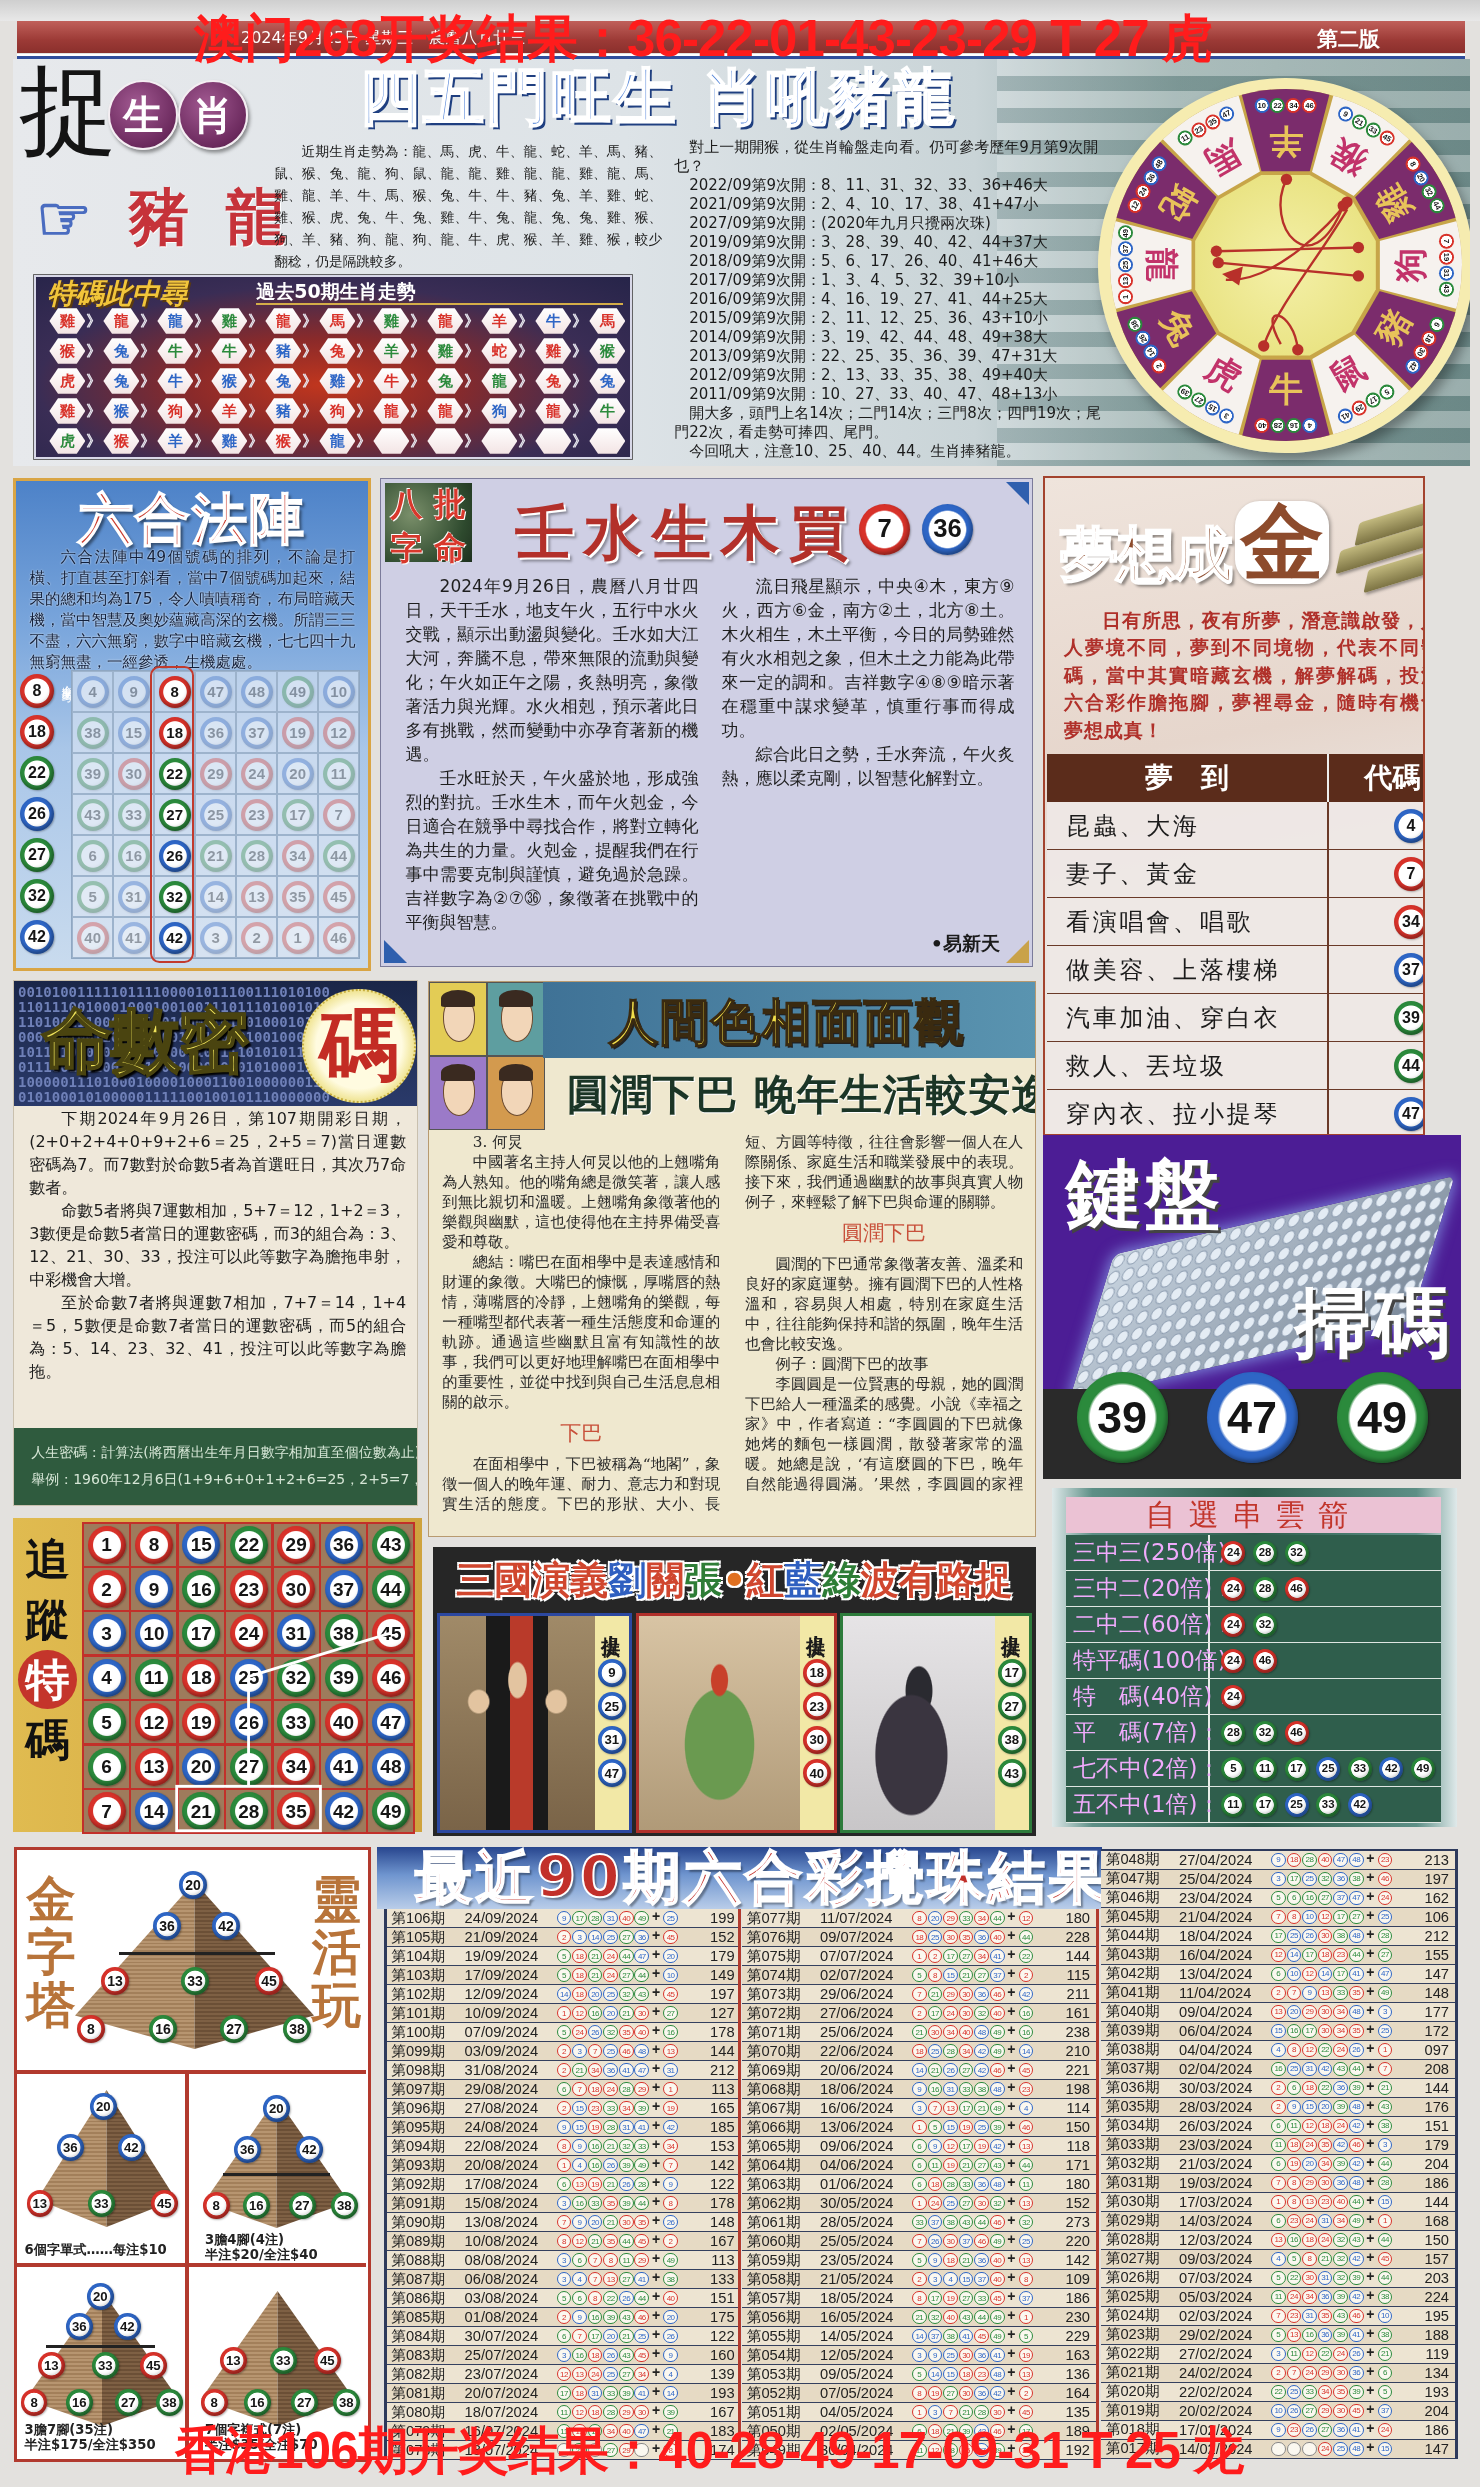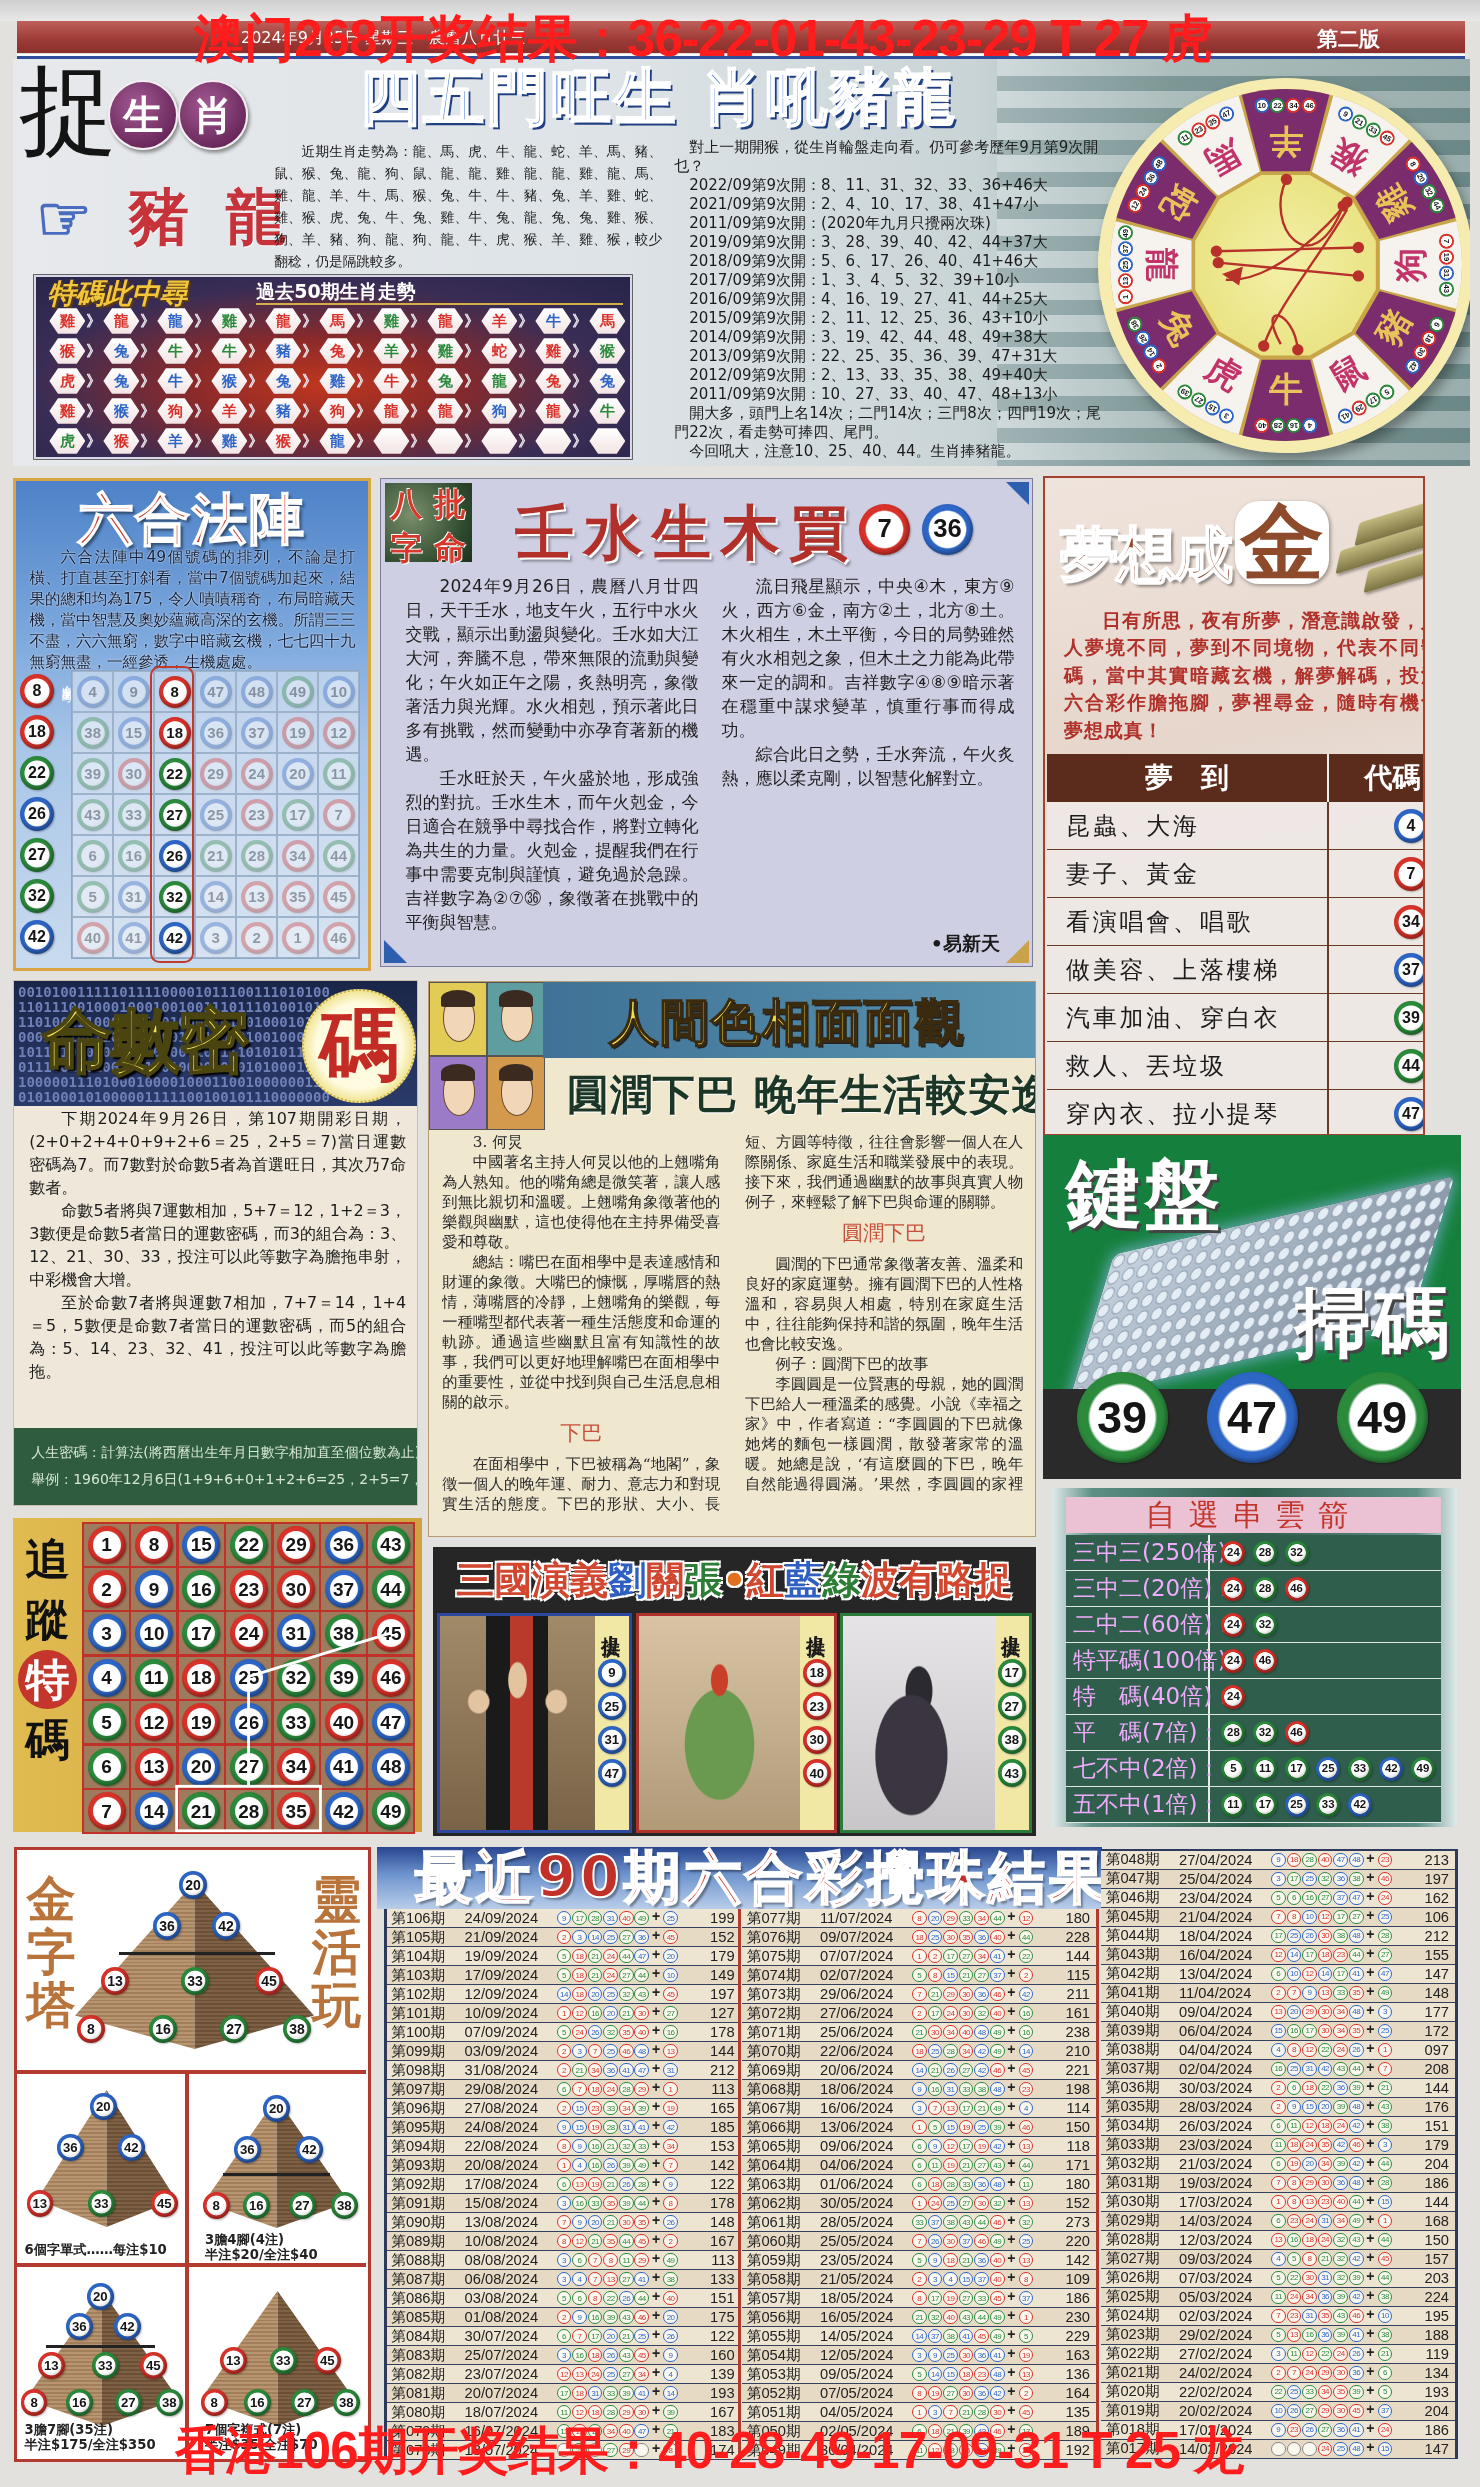--- a/index.html
+++ b/index.html
@@ -100,21 +100,21 @@
 .dm-table{left:1.9px;top:276px;width:409px}
 .dm-head{height:48px;background:#5b2c1b;display:flex;color:#fff;font:700 28px "DejaVu Sans",sans-serif}
 .dm-head .c1{width:282px;text-align:center;line-height:48px;border-right:2.8px solid #eee}
 .dm-head .c2{flex:1;text-align:center;line-height:48px}
 .dr-row{height:48px;display:flex;align-items:center;border-bottom:1.9px solid #6a3a28;background:rgba(238,232,230,.9)}
 .dr-text{width:282px;padding-left:19px;font-size:24px;letter-spacing:2.8px;border-right:2.8px solid #6a3a28;height:100%;display:flex;align-items:center;white-space:nowrap}
 .dr-code{flex:1;display:flex;justify-content:flex-end;padding-right:28px}
 .db{width:34px;height:34px;font-size:16px}
 
 
-.kb-sec{left:1043px;top:1135px;width:418px;height:344px;background:#15803d;overflow:hidden}
+.kb-sec{left:1043px;top:1135px;width:418px;height:344px;background:#4c1d95;overflow:hidden}
 .kbd{left:44px;top:87px;width:350px;height:132px;transform:rotate(-13deg) skewX(-30deg);background:radial-gradient(circle,#e4ecf4 0 4.7px,#8a9aae 5.7px,transparent 6.6px) 0 0/15px 15px,linear-gradient(135deg,#c8d4e0,#7a8898);border-radius:7.6px;box-shadow:0 0 13.2px 2.8px rgba(150,190,255,.6)}
 .kb-t{font:900 76px "DejaVu Sans",sans-serif;color:#fff;letter-spacing:1.9px;line-height:1;text-shadow:2.8px 2.8px 0 #444}
 .kb-t1{left:23px;top:21px}.kb-t2{left:252px;top:150px}
 .kb-bar{left:0;top:254px;width:418px;height:91px;background:#2a2a2a}
 .kb-balls{left:0;top:237px;width:418px;display:flex;justify-content:center;gap:39px}
 .kbb{width:91px;height:91px;font-size:45px}
 
 
 .pk-sec{left:1052px;top:1488px;width:405px;height:339px;background:linear-gradient(90deg,#dfe9ea,#5d8f86 10%,#2e5d4c 50%,#5d8f86 90%,#dfe9ea)}
 .pk-head{left:14px;top:8.5px;width:375px;height:36px;background:#ebc2d4;color:#c2352b;font:400 30px "DejaVu Serif",serif;letter-spacing:13.2px;text-align:center;line-height:36px}
@@ -228,21 +228,21 @@
   <div class="a zc" style="left:165px;top:21px">肖</div>
   <div class="a hand">☞</div>
   <div class="a picks">豬 龍</div>
   <h1 class="a title-main">四五門旺生 肖吼豬龍</h1>
   <p class="a trend-text">近期生肖走勢為：龍、馬、虎、牛、龍、蛇、羊、馬、豬、鼠、猴、兔、龍、狗、鼠、龍、龍、雞、龍、龍、雞、龍、馬、雞、龍、羊、牛、馬、猴、兔、牛、牛、豬、兔、羊、雞、蛇、雞、猴、虎、兔、牛、兔、雞、牛、兔、龍、兔、兔、雞、猴、狗、羊、豬、狗、龍、狗、龍、牛、虎、猴、羊、雞、猴，較少翻稔，仍是隔跳較多。</p>
 
   <div class="a history">
     <p class="h-intro">對上一期開猴，從生肖輪盤走向看。仍可參考歷年9月第9次開乜？</p>
     <div class="h-line">2022/09第9次開：8、11、31、32、33、36+46大</div>
       <div class="h-line">2021/09第9次開：2、4、10、17、38、41+47小</div>
-      <div class="h-line">2011/09第9次開：(2020年九月只攪兩次珠)</div>
+      <div class="h-line">2027/09第9次開：(2020年九月只攪兩次珠)</div>
       <div class="h-line">2019/09第9次開：3、28、39、40、42、44+37大</div>
       <div class="h-line">2018/09第9次開：5、6、17、26、40、41+46大</div>
       <div class="h-line">2017/09第9次開：1、3、4、5、32、39+10小</div>
       <div class="h-line">2016/09第9次開：4、16、19、27、41、44+25大</div>
       <div class="h-line">2015/09第9次開：2、11、12、25、36、43+10小</div>
       <div class="h-line">2014/09第9次開：3、19、42、44、48、49+38大</div>
       <div class="h-line">2013/09第9次開：22、25、35、36、39、47+31大</div>
       <div class="h-line">2012/09第9次開：2、13、33、35、38、49+40大</div>
       <div class="h-line">2011/09第9次開：10、27、33、40、47、48+13小</div>
     <p class="h-sum">開大多，頭門上名14次；二門14次；三門8次；四門19次；尾門22次，看走勢可捧四、尾門。</p>

